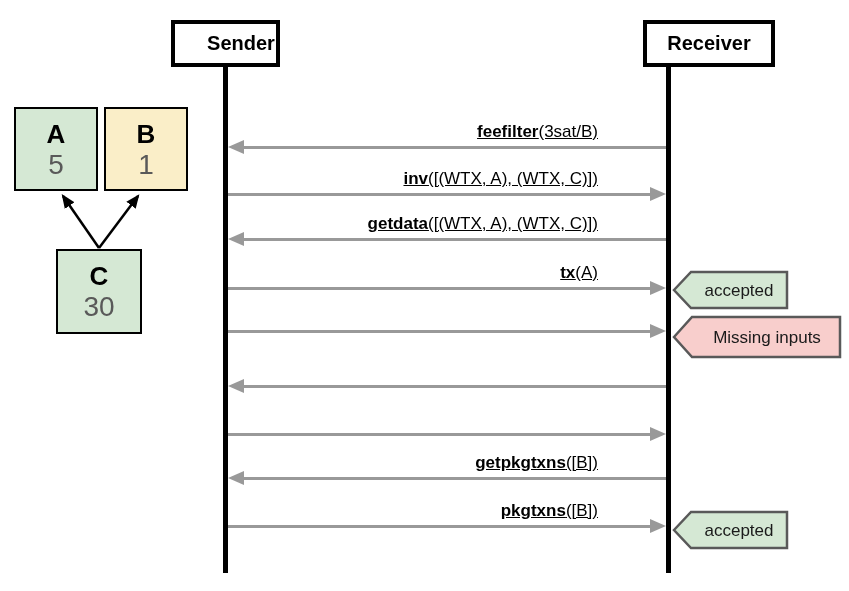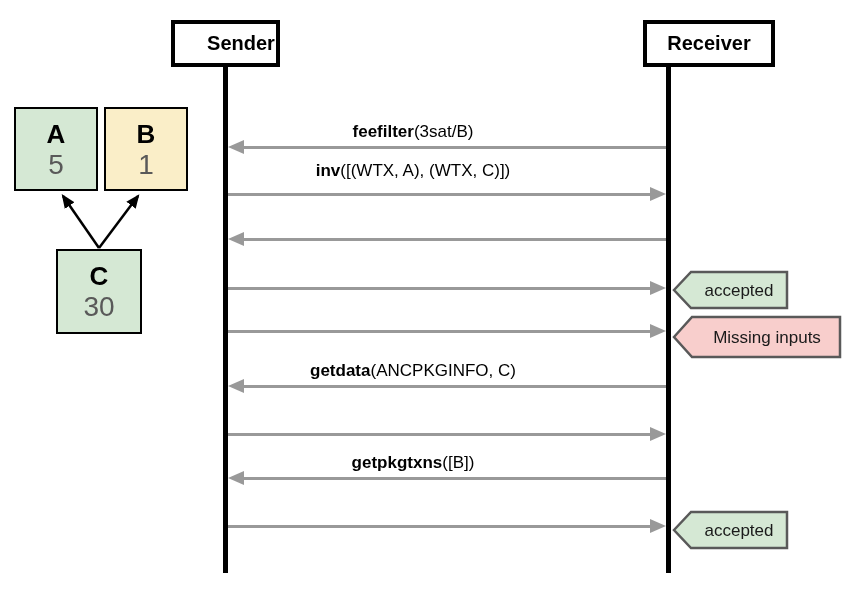--- a/index.html
+++ b/index.html
@@ -29,21 +29,21 @@
   .node.green{background:#d5e8d4;}
   .node.yellow{background:#faeec8;}
   .node.a{left:14px;top:107px;width:84px;height:84px;}
   .node.b{left:104px;top:107px;width:84px;height:84px;}
   .node.c{left:56px;top:249px;width:86px;height:85px;}
   
   #dag-arrows{position:absolute;left:0;top:0;pointer-events:none;}
   
   .msg-label{
     position:absolute;left:228px;width:370px;height:24px;line-height:24px;
-    text-align:center;font-size:17px;white-space:nowrap;
+    text-align:right;font-size:17px;white-space:nowrap;text-decoration:underline;
   }
   .msg-label .mname{font-weight:bold;}
   .msg-line{position:absolute;height:3px;background:#999999;}
   .msg-head{position:absolute;width:0;height:0;border-top:7px solid transparent;border-bottom:7px solid transparent;}
   .msg-head.right{border-left:16px solid #999999;}
   .msg-head.left{border-right:16px solid #999999;}
   
   .tag{position:absolute;}
   .tag text{
     font-family:"Liberation Sans","DejaVu Sans",sans-serif;
@@ -87,50 +87,56 @@
     <line x1="99" y1="248" x2="63" y2="196" stroke="#000" stroke-width="2.5" marker-end="url(#blackhead)"></line>
     <line x1="99" y1="248" x2="138" y2="196" stroke="#000" stroke-width="2.5" marker-end="url(#blackhead)"></line>
   </svg>
 
   <div class="msg-label" style="top:120px">
     <span class="mname">feefilter</span><span>(3sat/B)</span>
   </div>
   <div class="msg-line" style="left:244px;top:146px;width:422px"></div>
   <div class="msg-head left" style="left:228px;top:140px"></div>
 
-  <div class="msg-label" style="top:159px">
+  <div class="msg-label" style="top:167px">
     <span class="mname">inv</span><span>([(WTX, A), (WTX, C)])</span>
   </div>
   <div class="msg-line" style="left:228px;top:193px;width:422px"></div>
   <div class="msg-head right" style="left:650px;top:187px"></div>
 
+  <div class="msg-label" style="top:212px">
+    <span class="mname">getdata</span><span>([(WTX, A), (WTX, C)])</span>
+  </div>
   <div class="msg-line" style="left:244px;top:238px;width:422px"></div>
   <div class="msg-head left" style="left:228px;top:232px"></div>
 
+  <div class="msg-label" style="top:261px">
+    <span class="mname">tx</span><span>(A)</span>
+  </div>
   <div class="msg-line" style="left:228px;top:287px;width:422px"></div>
   <div class="msg-head right" style="left:650px;top:281px"></div>
 
   <div class="msg-line" style="left:228px;top:330px;width:422px"></div>
   <div class="msg-head right" style="left:650px;top:324px"></div>
 
-  <div class="msg-label" style="top:359px">
-    <span class="mname">getdata</span><span>(ANCPKGINFO, C)</span>
-  </div>
   <div class="msg-line" style="left:244px;top:385px;width:422px"></div>
   <div class="msg-head left" style="left:228px;top:379px"></div>
 
   <div class="msg-line" style="left:228px;top:433px;width:422px"></div>
   <div class="msg-head right" style="left:650px;top:427px"></div>
 
   <div class="msg-label" style="top:451px">
     <span class="mname">getpkgtxns</span><span>([B])</span>
   </div>
   <div class="msg-line" style="left:244px;top:477px;width:422px"></div>
   <div class="msg-head left" style="left:228px;top:471px"></div>
 
+  <div class="msg-label" style="top:499px">
+    <span class="mname">pkgtxns</span><span>([B])</span>
+  </div>
   <div class="msg-line" style="left:228px;top:525px;width:422px"></div>
   <div class="msg-head right" style="left:650px;top:519px"></div>
 
   <svg class="tag" style="left:672px;top:270px" width="118" height="40">
     <polygon points="2,20 19,2 115,2 115,38 19,38" stroke-width="2.5" stroke="#595959" fill="#d5e8d4"></polygon>
     <text x="67" y="26">accepted</text>
   </svg>
 
   <svg class="tag" style="left:672px;top:315px" width="172" height="44">
     <polygon points="2,22 20,2 168,2 168,42 20,42" stroke-width="2.5" stroke="#595959" fill="#f8cecc"></polygon>

